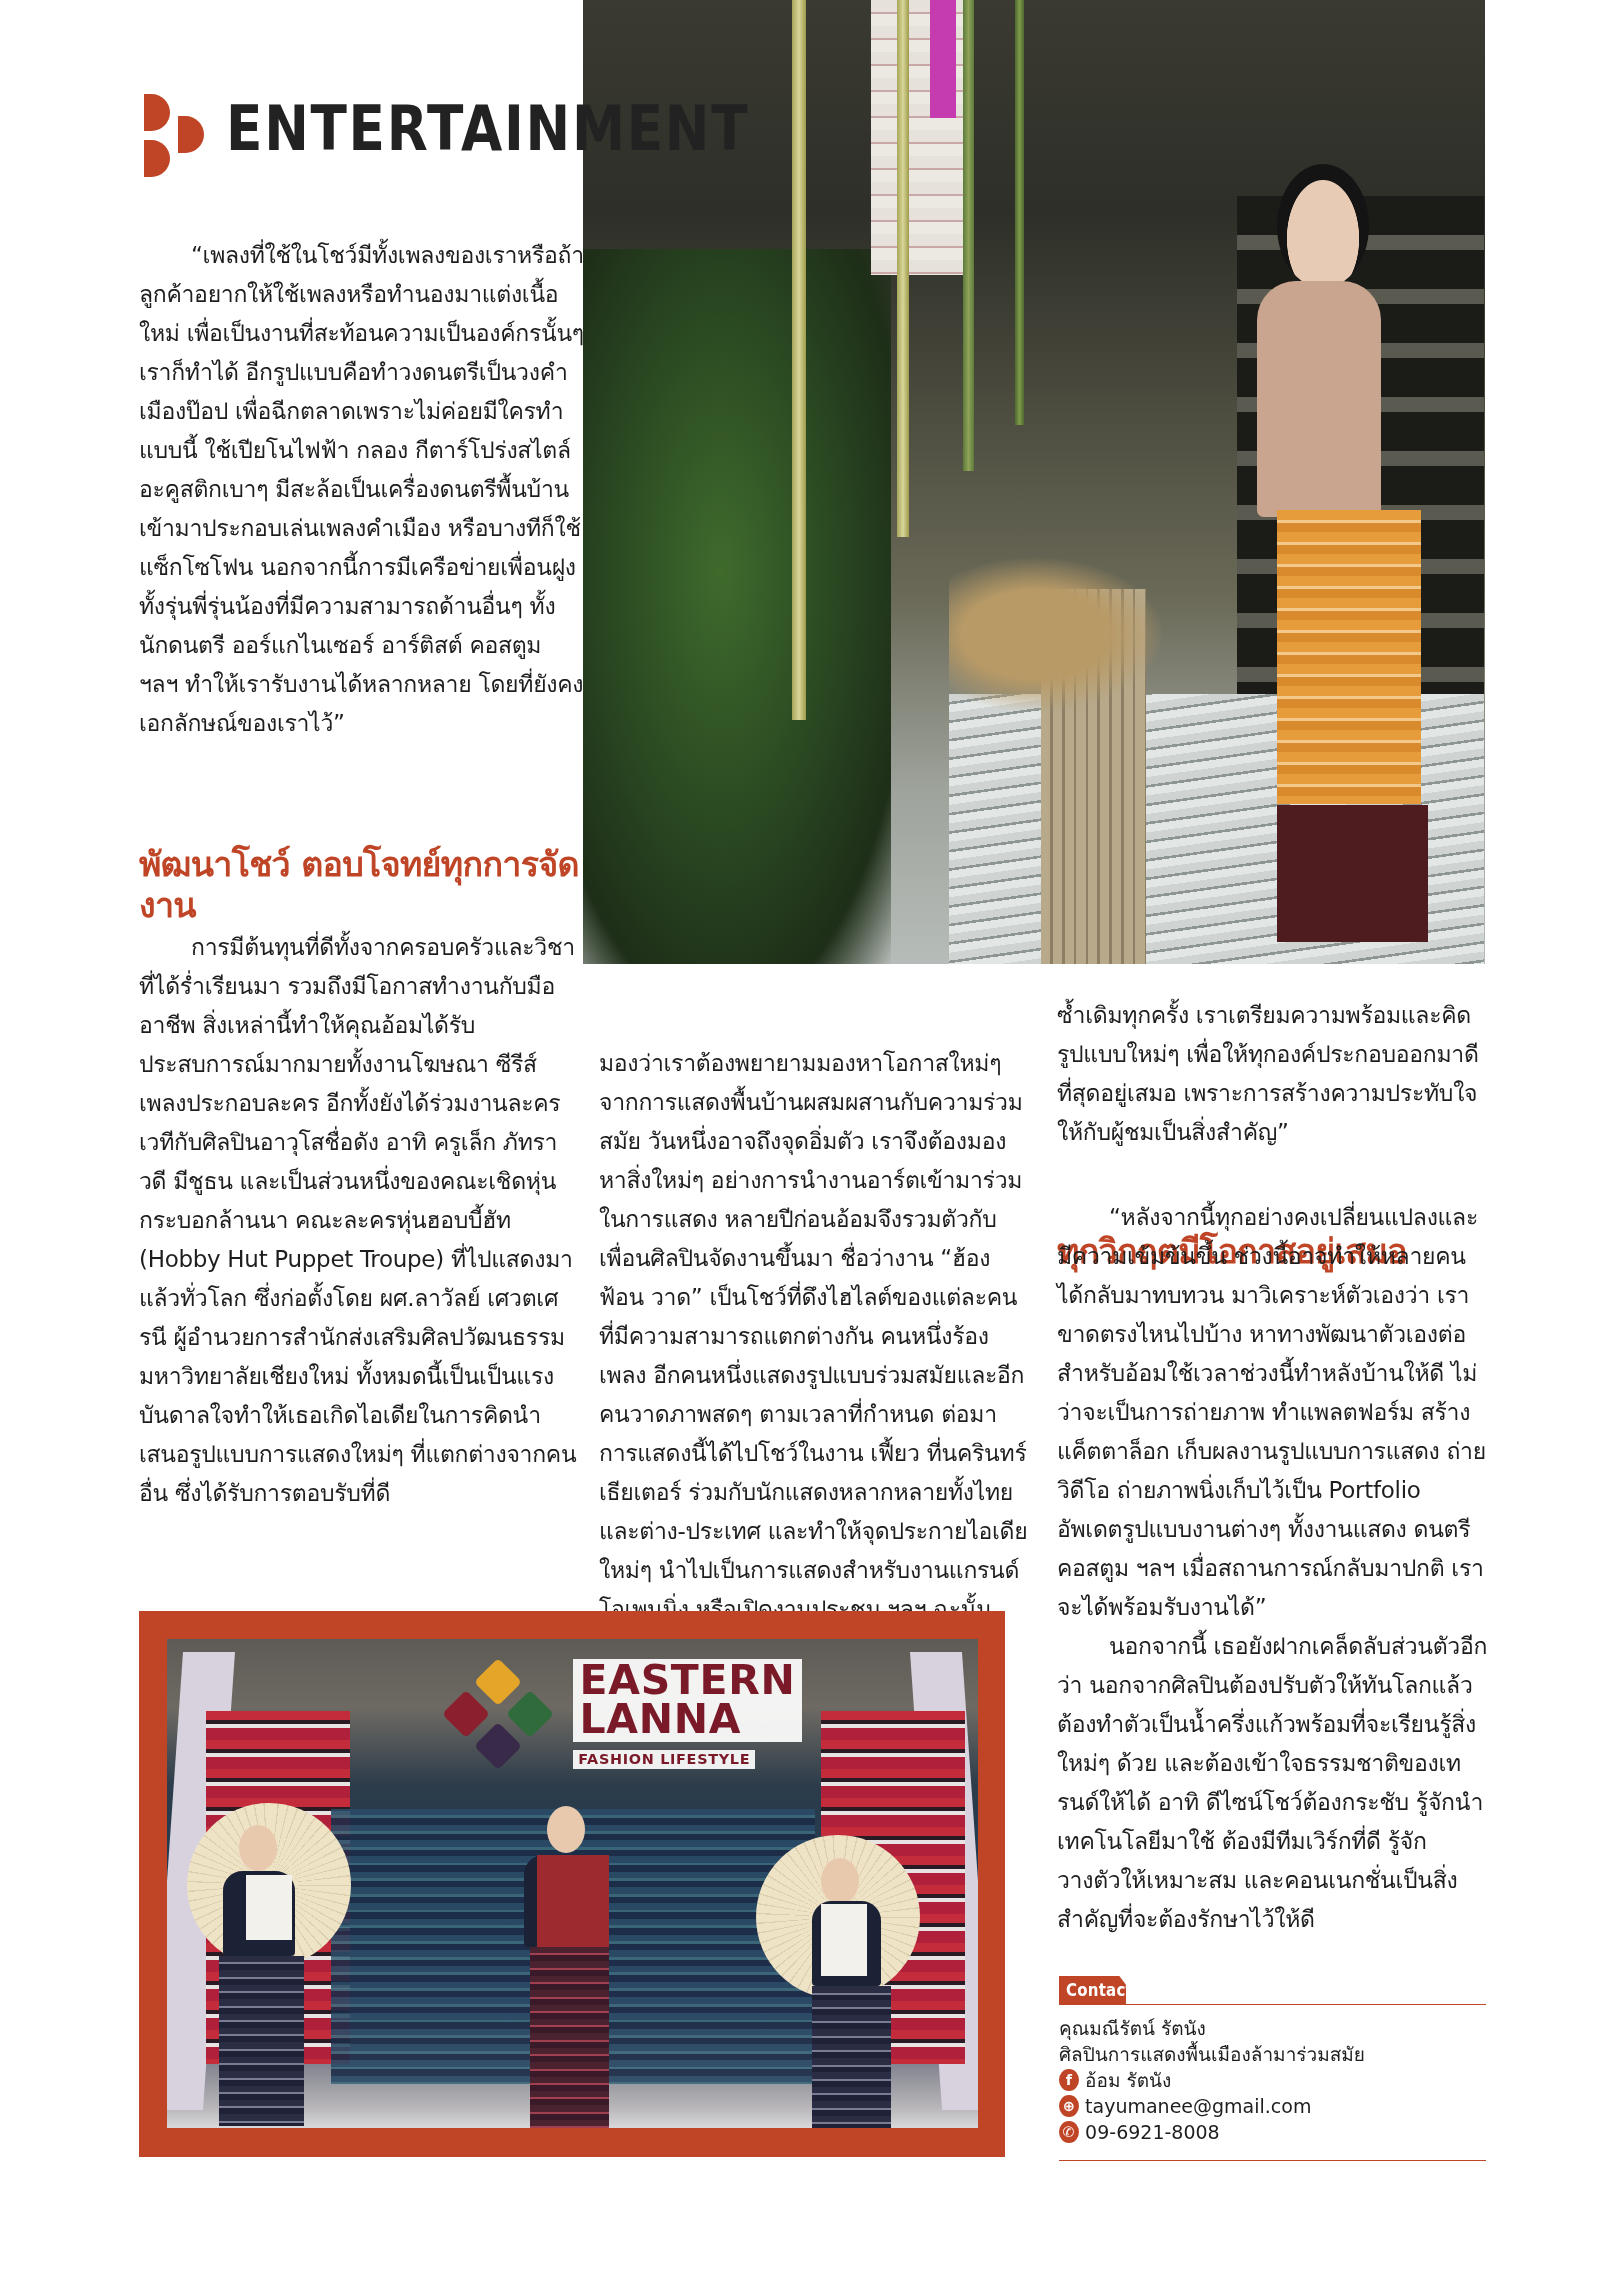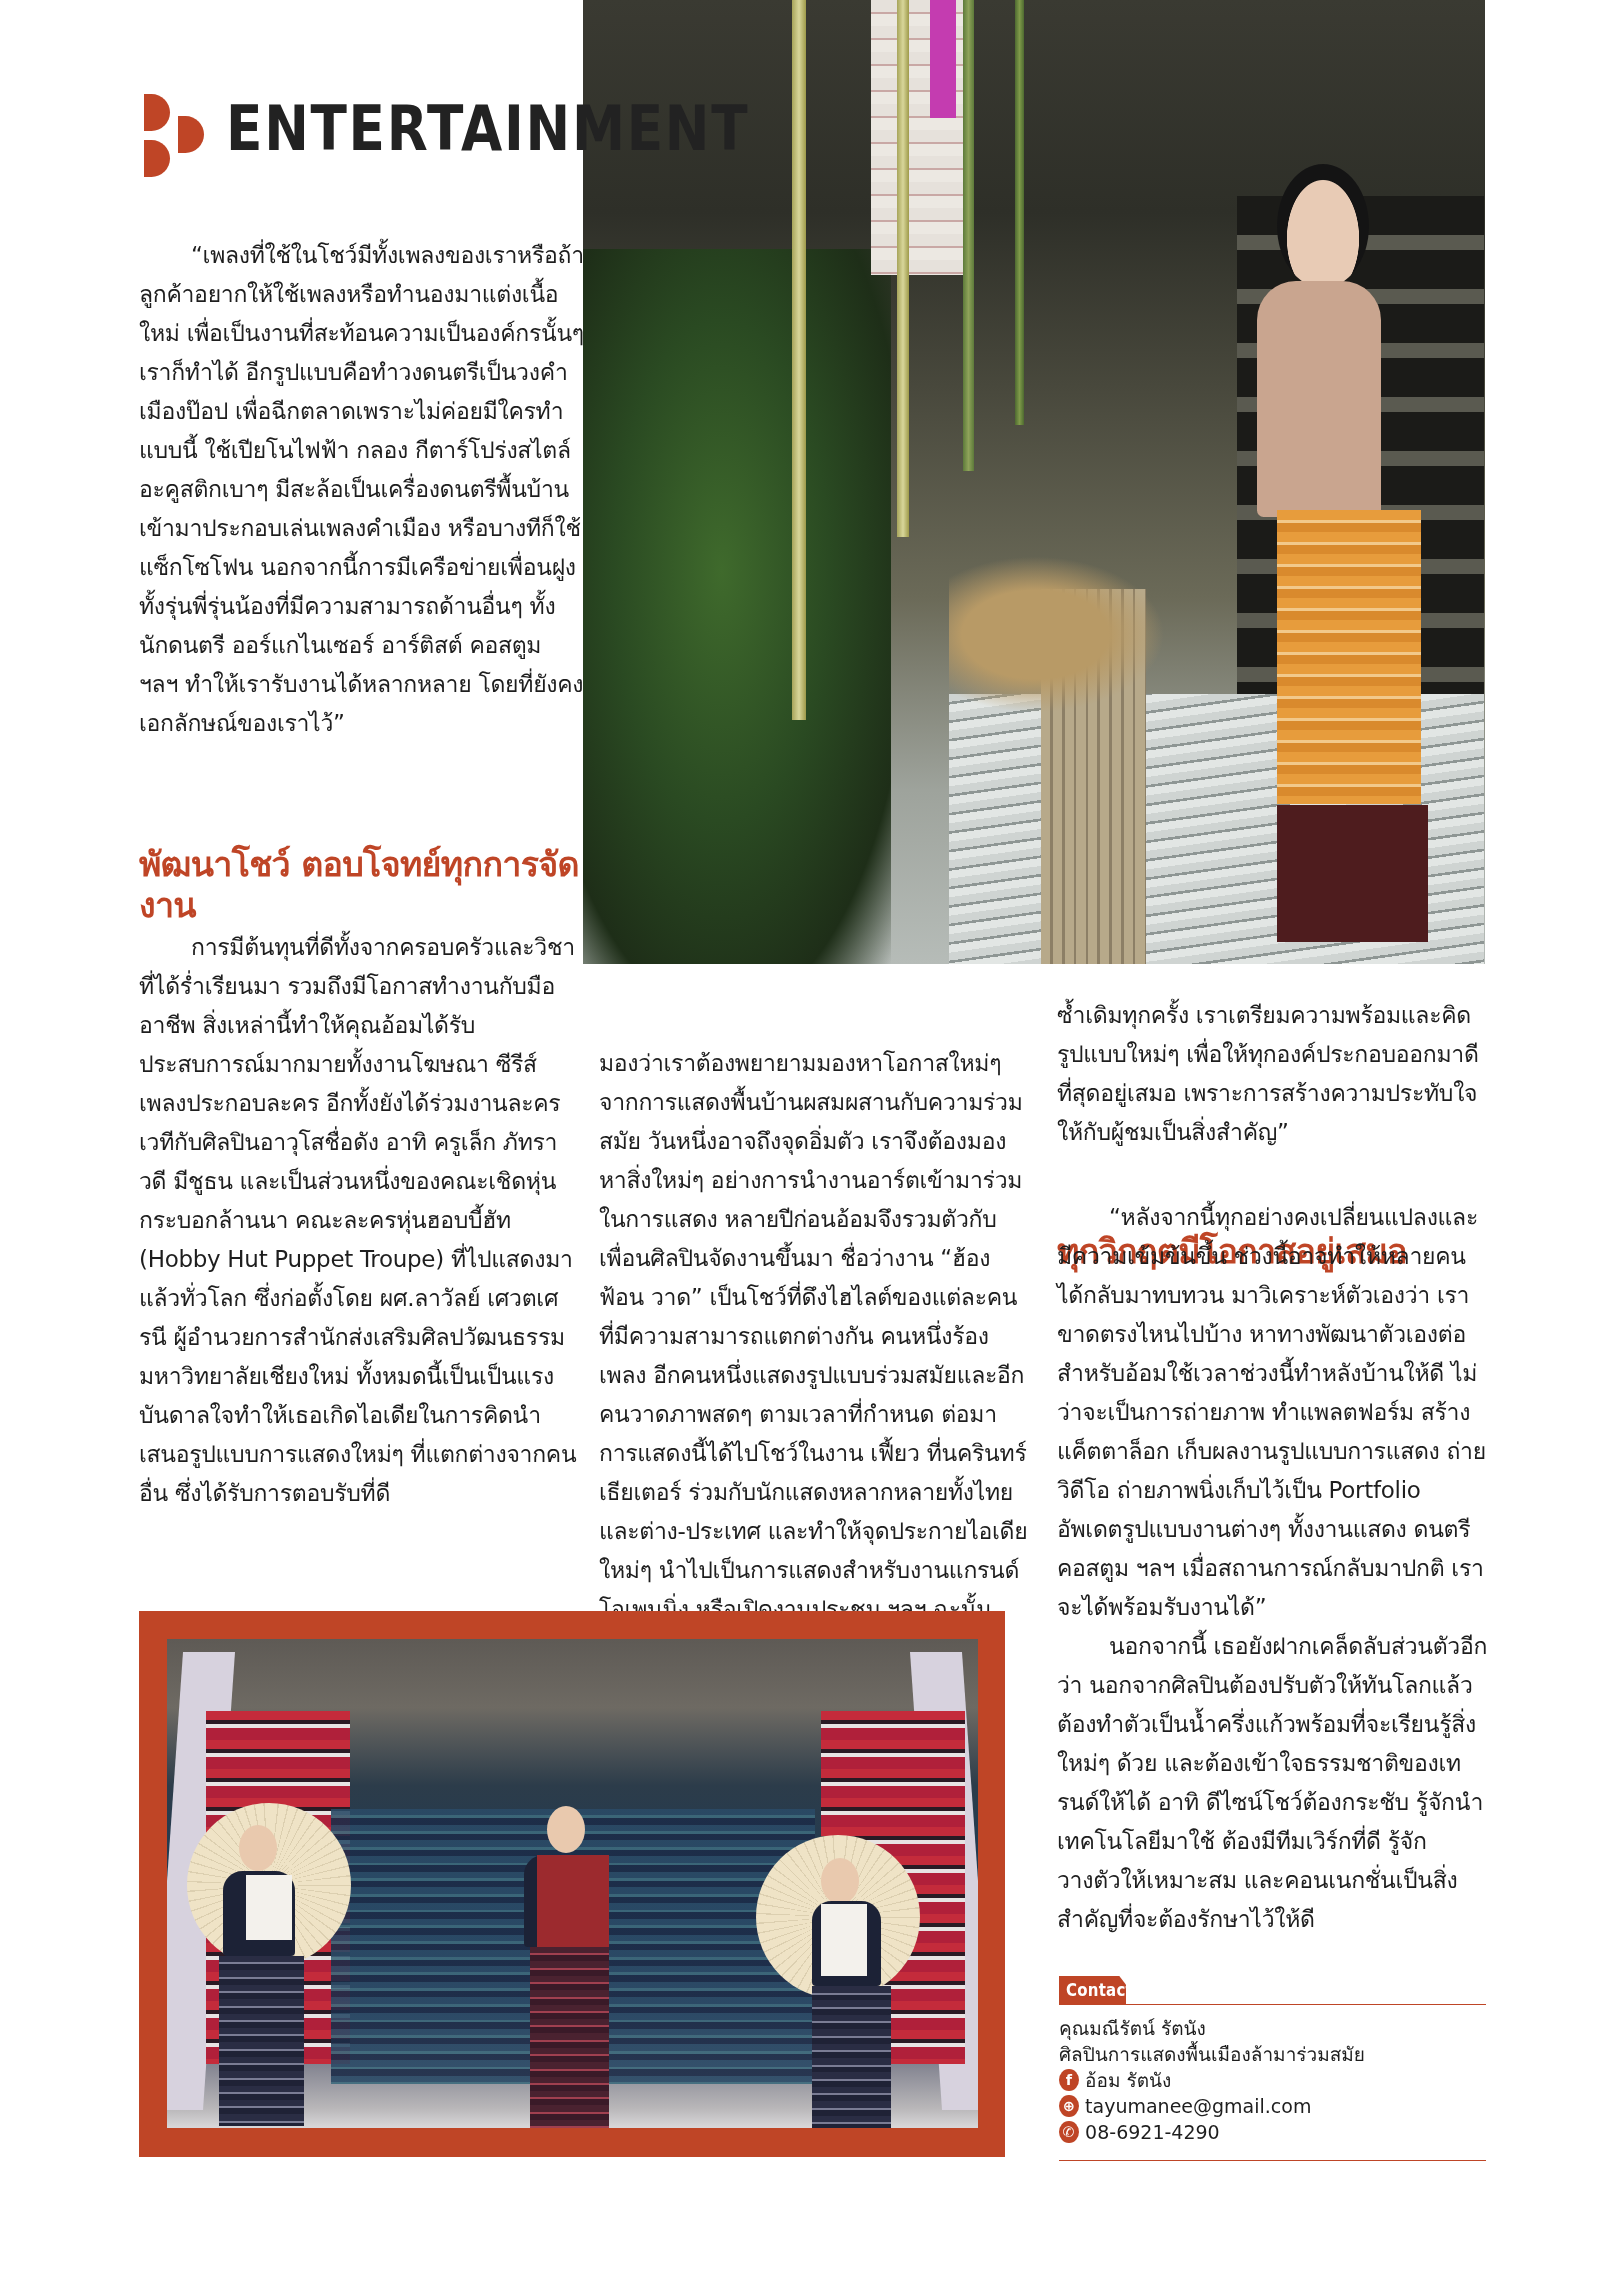--- a/index.html
+++ b/index.html
@@ -182,20 +182,33 @@
   <p class="indent">นอกจากนี้ เธอยังฝากเคล็ดลับส่วนตัวอีกว่า นอกจากศิลปินต้องปรับตัวให้ทันโลกแล้ว ต้องทำตัวเป็นน้ำครึ่งแก้วพร้อมที่จะเรียนรู้สิ่งใหม่ๆ ด้วย และต้องเข้าใจธรรมชาติของเทรนด์ให้ได้ อาทิ ดีไซน์โชว์ต้องกระชับ รู้จักนำเทคโนโลยีมาใช้ ต้องมีทีมเวิร์กที่ดี รู้จักวางตัวให้เหมาะสม และคอนเนกชั่นเป็นสิ่งสำคัญที่จะต้องรักษาไว้ให้ดี</p>
 </div>
 
 <div class="abs frame"></div>
 <div class="abs stage">
   <div class="abs pillar-l"></div>
   <div class="abs pillar-r"></div>
   <div class="abs panel-l"></div>
   <div class="abs panel-r"></div>
   <div class="abs screen"></div>
+  <div class="abs sign">
+    <div class="abs sign-logo">
+      <span style="left:32px;top:0;background:#e4a529;transform:rotate(45deg);"></span>
+      <span style="left:0;top:32px;background:#8c1f2d;transform:rotate(45deg);"></span>
+      <span style="left:64px;top:32px;background:#2f6b3b;transform:rotate(45deg);"></span>
+      <span style="left:32px;top:64px;background:#3a2a4a;transform:rotate(45deg);"></span>
+    </div>
+    <div class="abs sign-text">
+      <div>EASTERN</div>
+      <div>LANNA</div>
+    </div>
+    <div class="abs sign-sub">FASHION LIFESTYLE</div>
+  </div>
 
   <div class="abs umbrella" style="left:19.6px;top:164px;"></div>
   <div class="abs dancer-face" style="left:72px;top:186px;width:38px;height:46px;"></div>
   <div class="abs dancer-top" style="left:56px;top:232px;width:72px;height:85px;"></div>
   <div class="abs scarf" style="left:79px;top:236px;width:46px;height:65px;"></div>
   <div class="abs dancer-skirt" style="left:52px;top:317px;width:85px;height:170px;"></div>
 
   <div class="abs dancer-face" style="left:380px;top:167px;width:38px;height:47px;"></div>
   <div class="abs dancer-top" style="left:357px;top:216px;width:85px;height:92px;"></div>
   <div class="abs sash" style="left:370px;top:216px;width:72px;height:98px;"></div>
@@ -218,17 +231,17 @@
   <div class="row">
     <span class="cicon">f</span>
     <span>อ้อม รัตนัง</span>
   </div>
   <div class="row">
     <span class="cicon">⊕</span>
     <span>tayumanee@gmail.com</span>
   </div>
   <div class="row">
     <span class="cicon">✆</span>
-    <span>08-6921-4290</span>
+    <span>09-6921-8008</span>
   </div>
 </div>
 <div class="abs contact-rule-bottom"></div>
 
 
 </body></html>

